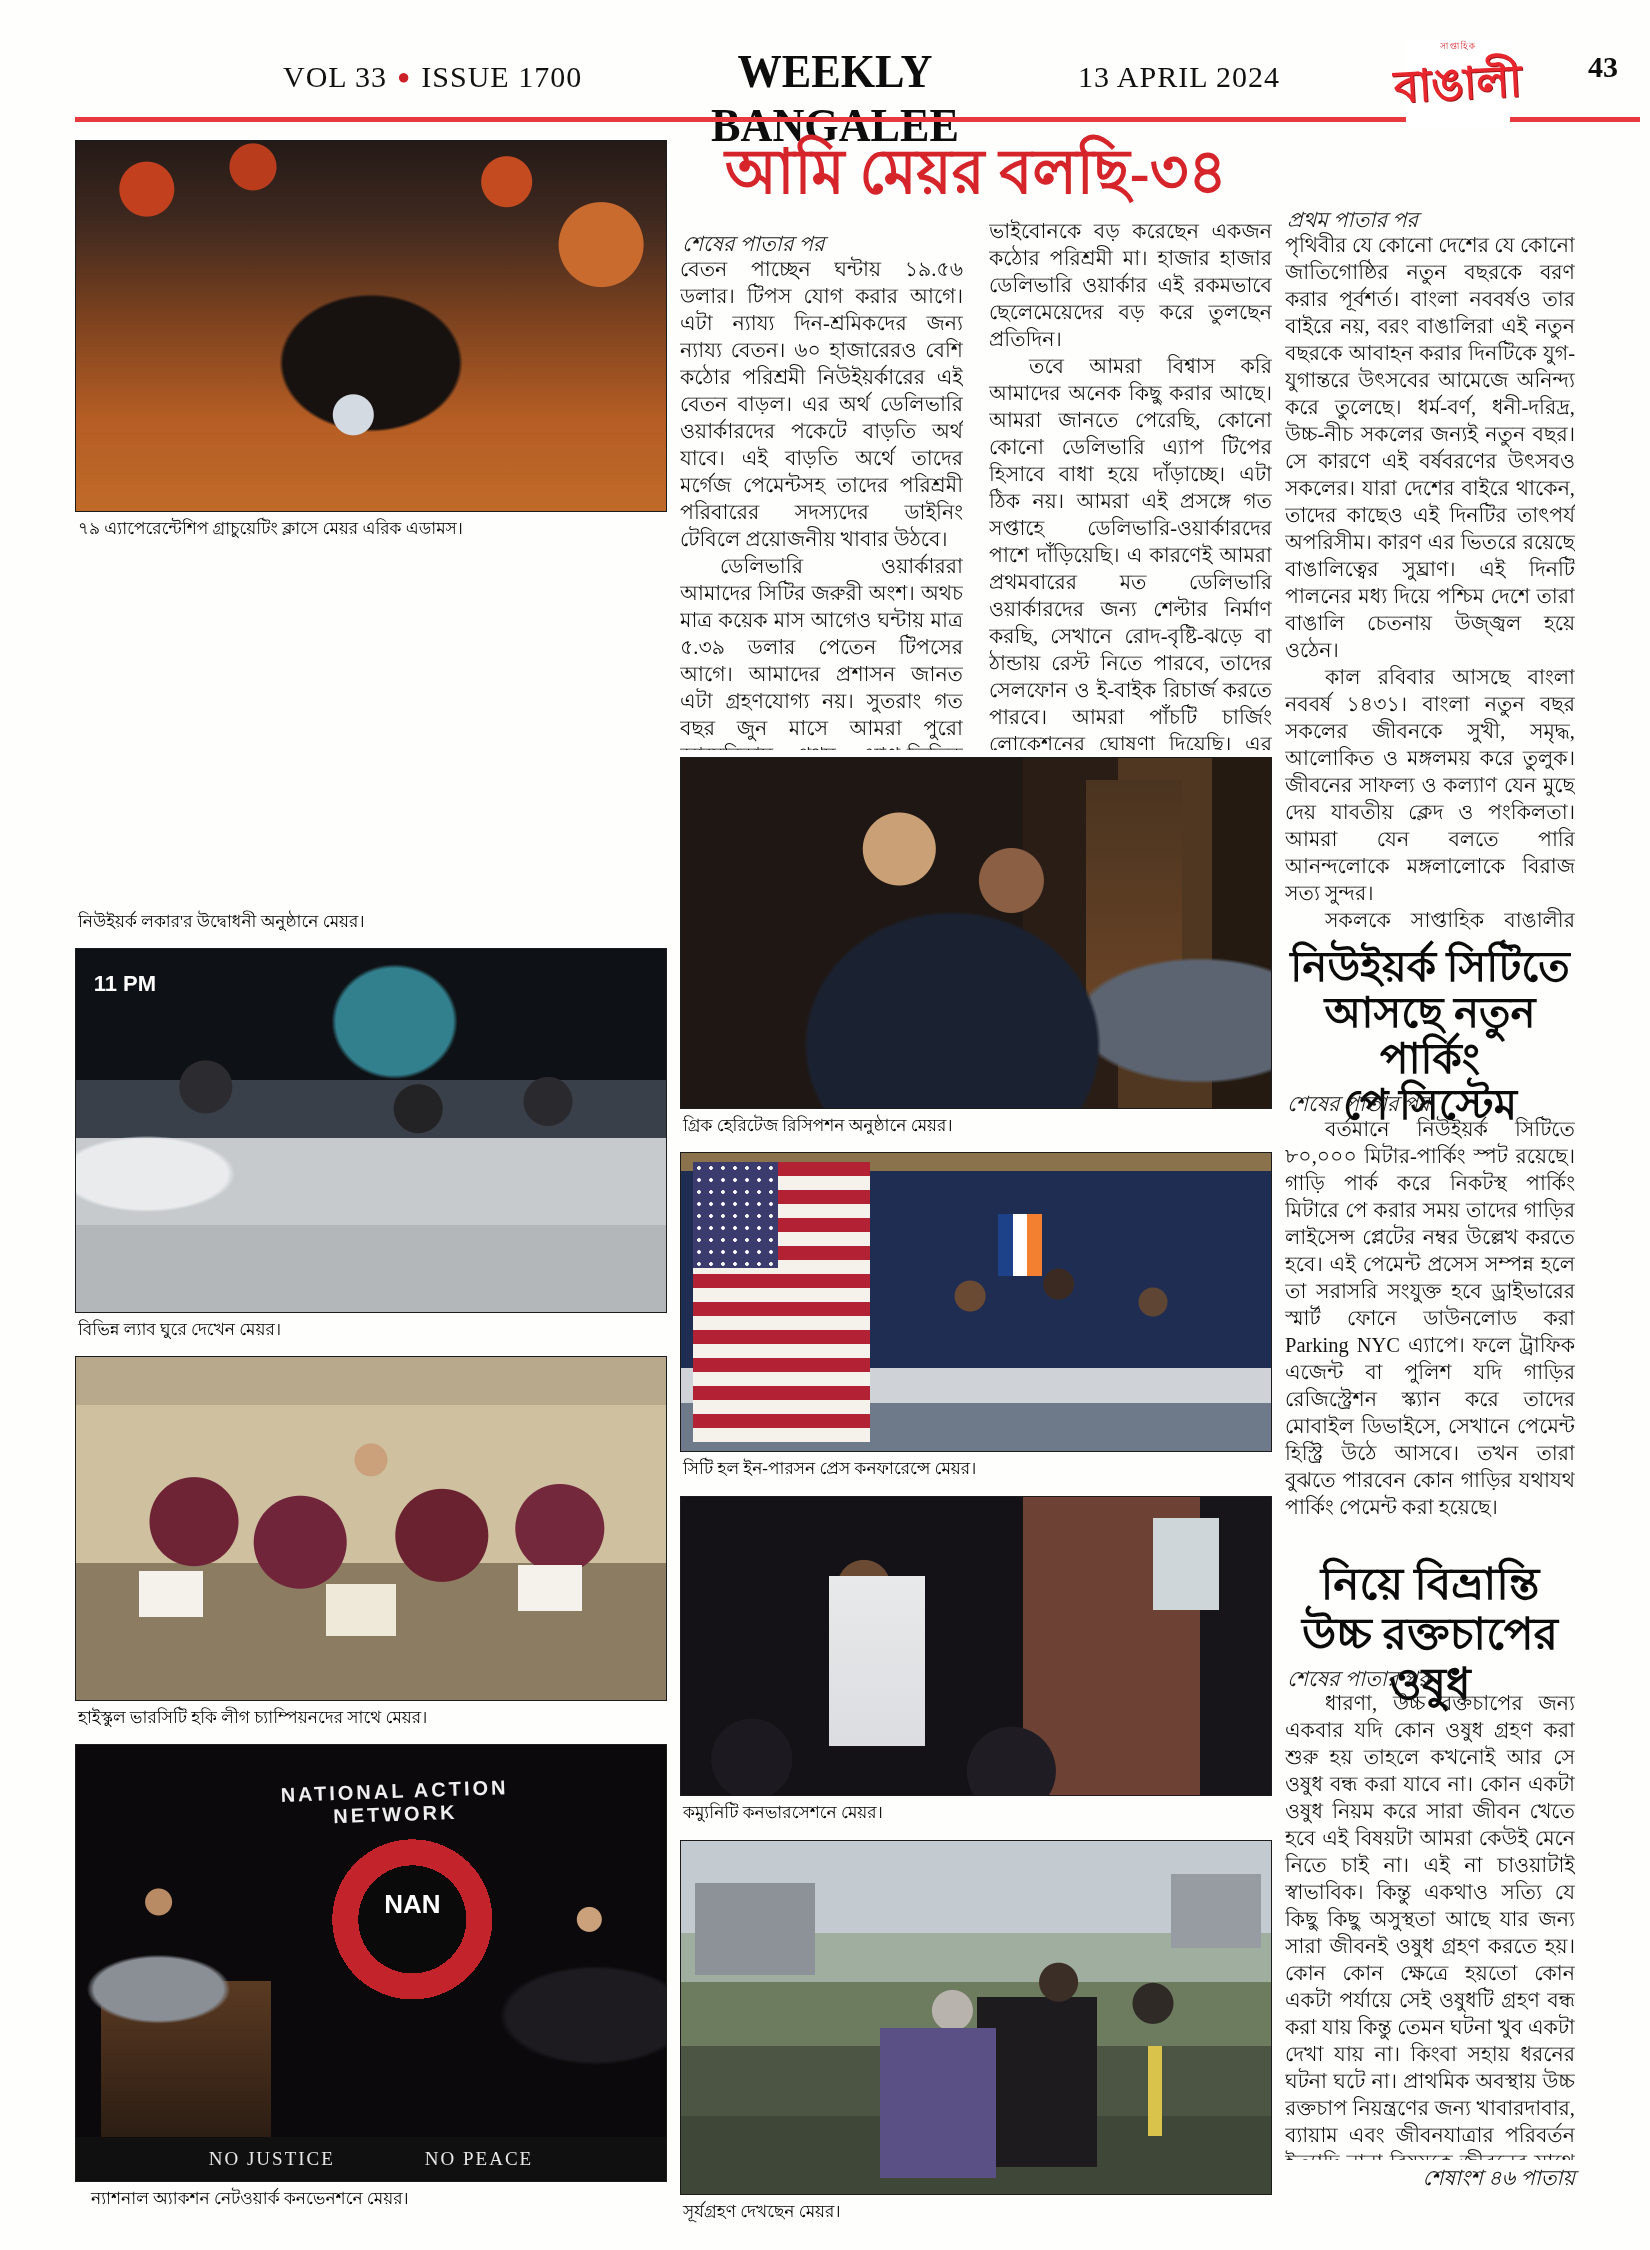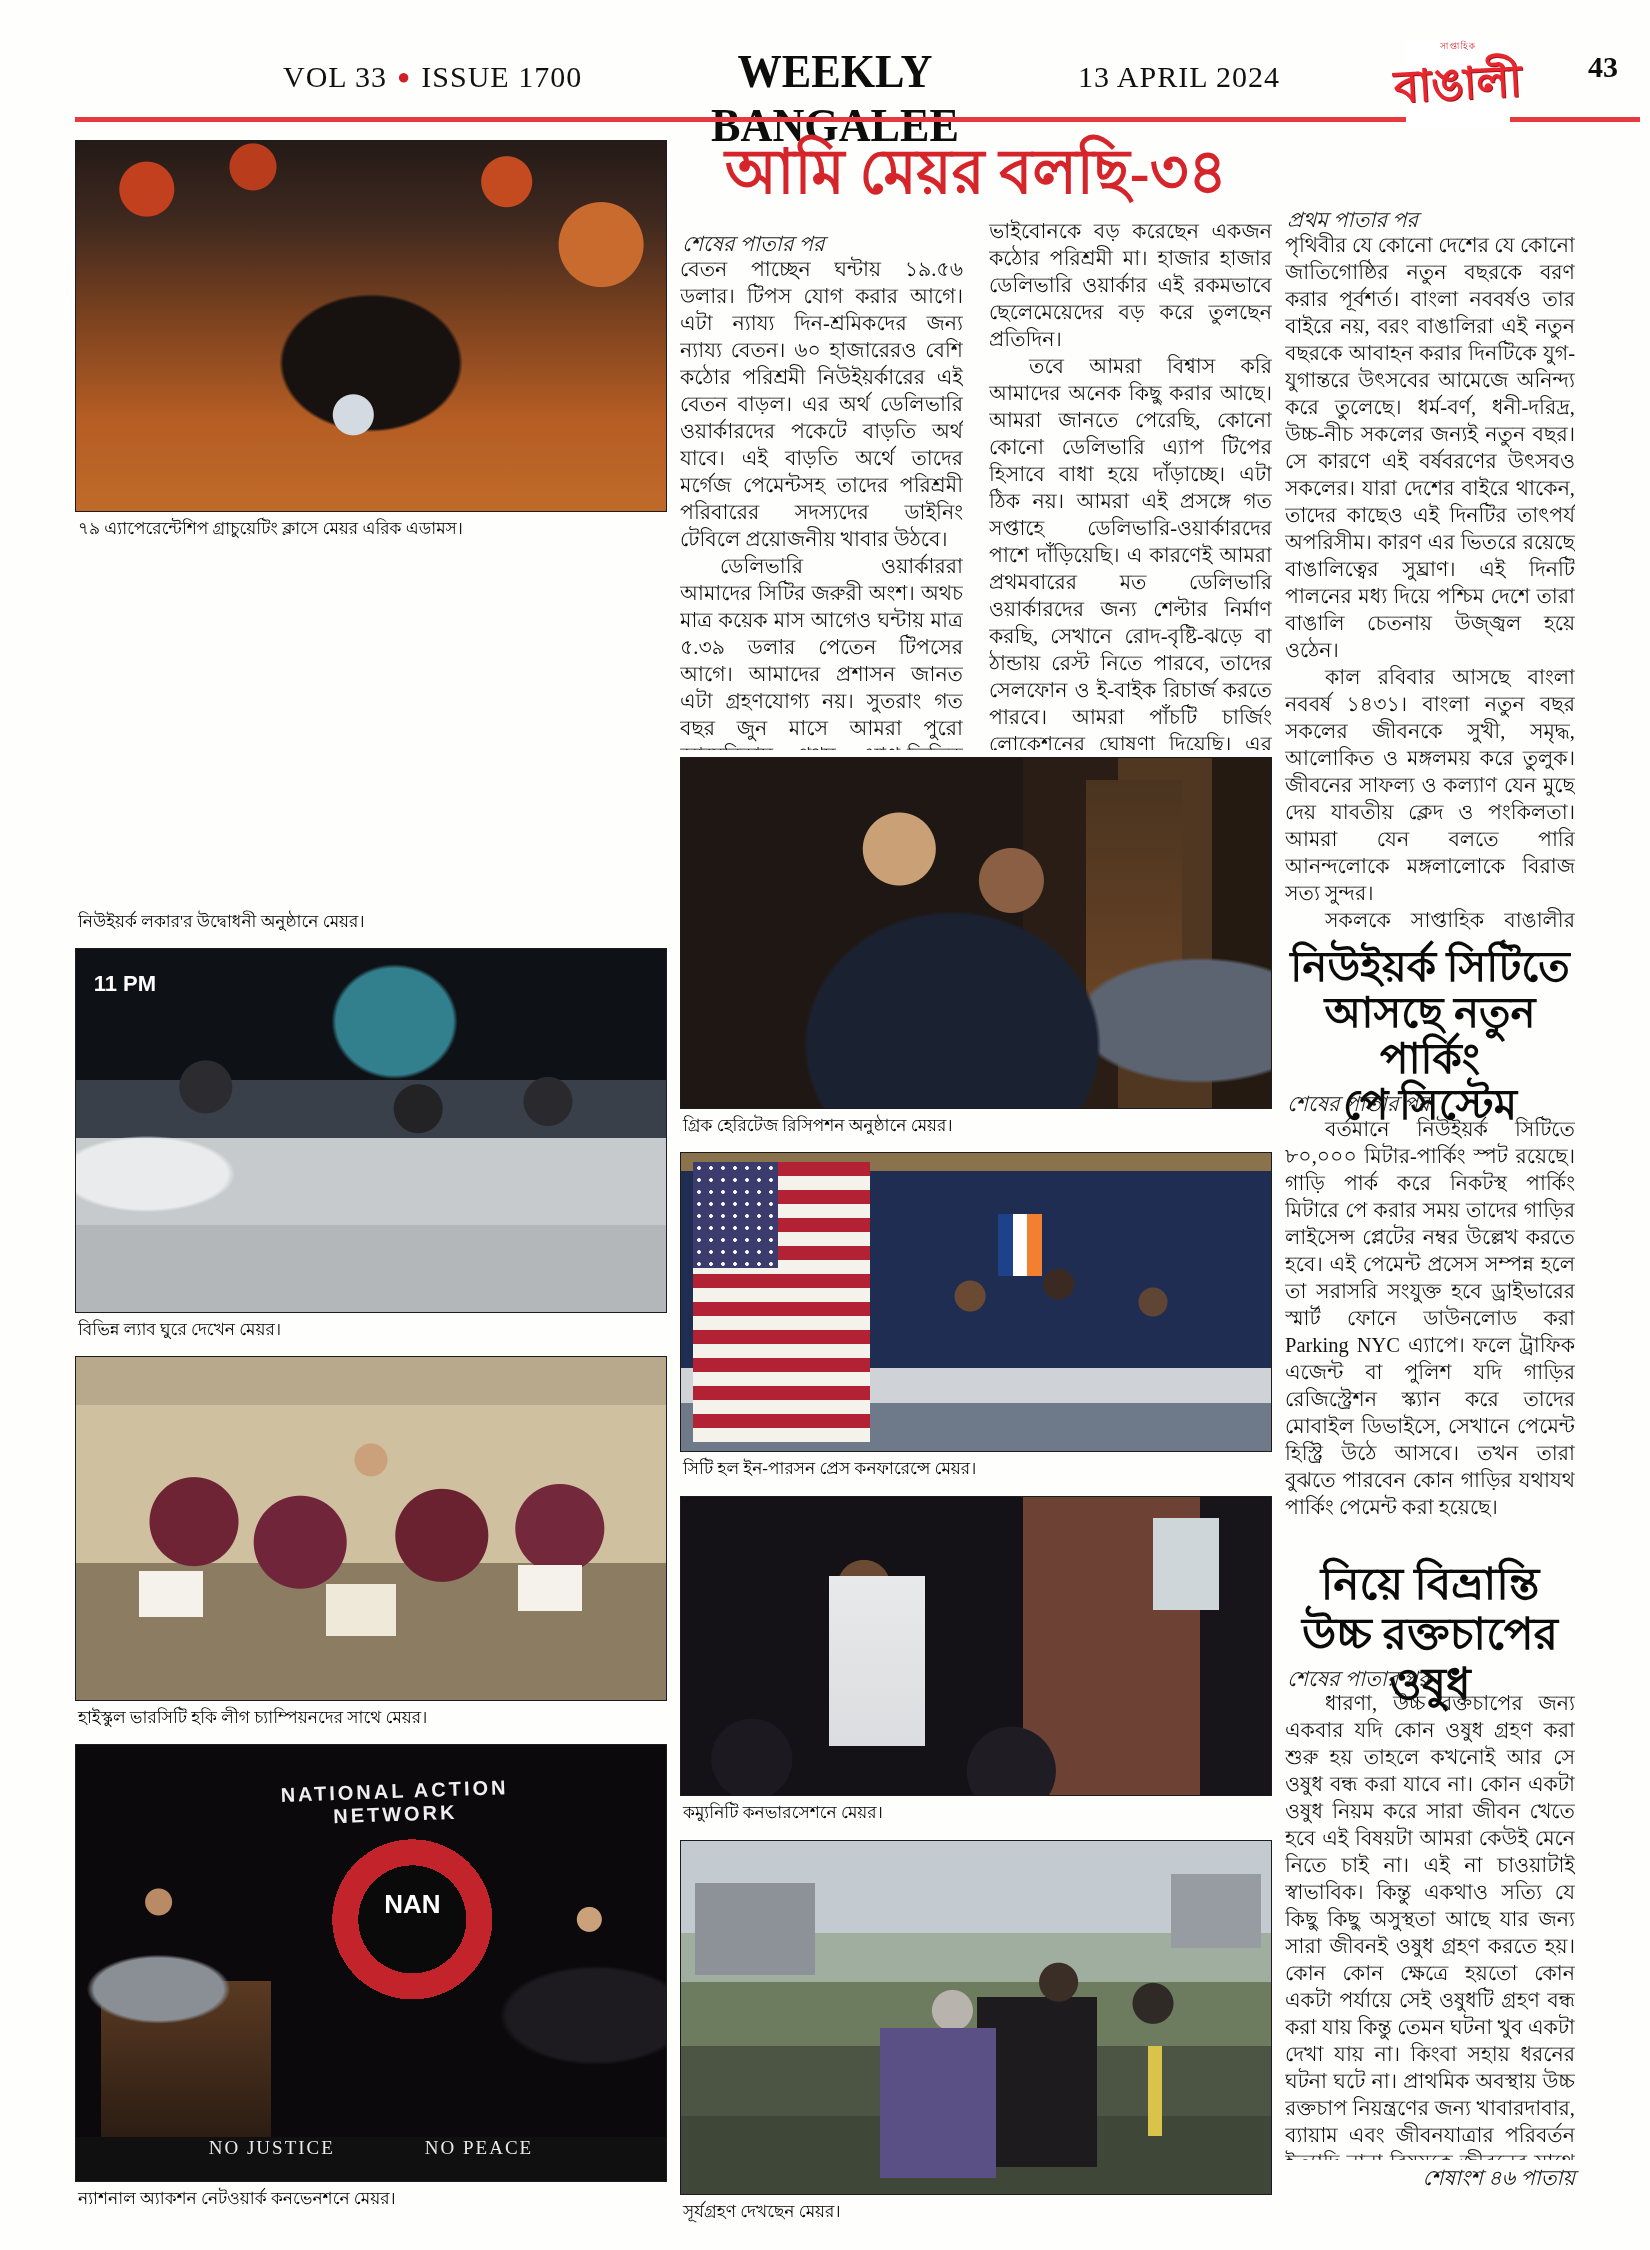--- a/index.html
+++ b/index.html
@@ -70,21 +70,21 @@
     radial-gradient(circle at 57% 40%, #0a0a0a 0 54px, #c3242b 54px 80px, #0a0a0a 80px 82px, transparent 83px),
     radial-gradient(circle at 14% 36%, #b98b64 0 13px, transparent 14px),
     radial-gradient(ellipse at 14% 56%, #8a8f96 0 9%, transparent 10%),
     radial-gradient(circle at 87% 40%, #caa17a 0 12px, transparent 13px),
     radial-gradient(ellipse at 88% 62%, #1d1b20 0 12%, transparent 13%),
     linear-gradient(#5a3a22,#40281660) 6% 100%/170px 200px no-repeat,
     linear-gradient(180deg,#0b090b 0 100%);}
   .nan-arc{left:24%;top:8%;width:60%;text-align:center;font-size:20px;letter-spacing:3px;color:#efefef;transform:rotate(-2deg);}
   .nan-core{left:50%;top:33%;width:14%;text-align:center;font-size:26px;color:#fff;}
   .nan-banner{left:0;bottom:0;width:100%;height:44px;background:#101010;display:flex;gap:90px;
-              justify-content:center;font-size:19px;letter-spacing:2px;color:#e9e9e9;}
+              align-items:center;justify-content:center;font-size:19px;letter-spacing:2px;color:#e9e9e9;}
   .p-greek{background:
     radial-gradient(circle at 37% 26%, #caa176 0 36px, transparent 37px),
     radial-gradient(circle at 56% 35%, #8a5f43 0 32px, transparent 33px),
     radial-gradient(ellipse at 46% 82%, #1a2232 0 32%, transparent 33%),
     radial-gradient(ellipse at 88% 75%, #5b6470 0 16%, transparent 17%),
     linear-gradient(#4a3420,#6a4426) 82% 18%/96px 230px no-repeat,
     linear-gradient(90deg,#1f1713 0 58%,#2a1d15 58% 74%,#503722 74% 90%,#241a12 90% 100%);}
   .p-flags{background:
     linear-gradient(90deg,#1d4289 0 33%,#ffffff 33% 66%,#f38030 66% 100%) 58% 26%/44px 62px no-repeat,
     radial-gradient(circle at 49% 48%, #6b4a33 0 15px, transparent 16px),
@@ -145,21 +145,21 @@
   <div class="cap" style="left:78px;top:1707px;width:586px;">হাইস্কুল ভারসিটি হকি লীগ চ্যাম্পিয়নদের সাথে মেয়র।</div>
 
   <div class="photo p-nan" style="left:75px;top:1744px;width:592px;height:438px;">
     <span class="ps ph-label nan-arc">NATIONAL ACTION NETWORK</span>
     <span class="ps ph-label nan-core">NAN</span>
     <span class="ps nan-banner">
         <span>NO JUSTICE</span>
         <span>NO PEACE</span>
       </span>
   </div>
-  <div class="cap" style="left:78px;top:2188px;width:586px;">ন্যাশনাল অ্যাকশন নেটওয়ার্ক কনভেনশনে মেয়র।</div>
+  <div class="cap" style="left:91px;top:2188px;width:586px;">ন্যাশনাল অ্যাকশন নেটওয়ার্ক কনভেনশনে মেয়র।</div>
 
   <div class="headline-red" style="left:680px;top:128px;width:592px;font-size:62px;line-height:88px;transform:scaleX(.96);">আমি মেয়র বলছি-৩৪</div>
   <div class="contlabel" style="left:682px;top:228px;">শেষের পাতার পর</div>
 
   <div class="bodytxt" style="left:680px;top:256px;width:283px;height:494px;">
     <p>বেতন পাচ্ছেন ঘন্টায় ১৯.৫৬ ডলার। টিপস যোগ করার আগে। এটা ন্যায্য দিন-শ্রমিকদের জন্য ন্যায্য বেতন। ৬০ হাজারেরও বেশি কঠোর পরিশ্রমী নিউইয়র্কারের এই বেতন বাড়ল। এর অর্থ ডেলিভারি ওয়ার্কারদের পকেটে বাড়তি অর্থ যাবে। এই বাড়তি অর্থে তাদের মর্গেজ পেমেন্টসহ তাদের পরিশ্রমী পরিবারের সদস্যদের ডাইনিং টেবিলে প্রয়োজনীয় খাবার উঠবে।</p>
     <p class="ind">ডেলিভারি ওয়ার্কাররা আমাদের সিটির জরুরী অংশ। অথচ মাত্র কয়েক মাস আগেও ঘন্টায় মাত্র ৫.৩৯ ডলার পেতেন টিপসের আগে। আমাদের প্রশাসন জানত এটা গ্রহণযোগ্য নয়। সুতরাং গত বছর জুন মাসে আমরা পুরো আমেরিকায় প্রথম এ্যাপ-ভিত্তিক খাদ্য ডেলিভারি ওয়ার্কারদের ন্যূনতম মজুরী বৃদ্ধির ঘোষণা দিই। এই ন্যূনতম মজুরী বৃদ্ধির হার বৃদ্ধির সময় থেকে এইসব ওয়ার্কার ১৬৫ শতাংশ বেতন বাড়ার আলামত পাচ্ছে সপ্তাহে। সব মিলিয়ে তারা বছরে ৮৫০ মিলিয়ন ডলার বেশি আয় করছে। এই বেতন বৃদ্ধি মুদ্রাস্ফীতির সময় তাদের জন্য কিছু স্বস্তি এনে দিয়েছে। কারণ মুদ্রাস্ফীতির কারণে নিউইয়র্কবাসীর জীবনযাত্রার ব্যয় কষ্টকরভাবে বেড়েছে। এই পরিস্থিতিতে মানুষদের কঠোর পরিশ্রম করতে হচ্ছে। আমি এই কষ্ট ও জীবন সংগ্রাম সম্পর্কে অবহিত। আমাদের ৫</p>
   </div>
   <div class="bodytxt" style="left:989px;top:218px;width:283px;height:532px;">
     <p>ভাইবোনকে বড় করেছেন একজন কঠোর পরিশ্রমী মা। হাজার হাজার ডেলিভারি ওয়ার্কার এই রকমভাবে ছেলেমেয়েদের বড় করে তুলছেন প্রতিদিন।</p>

